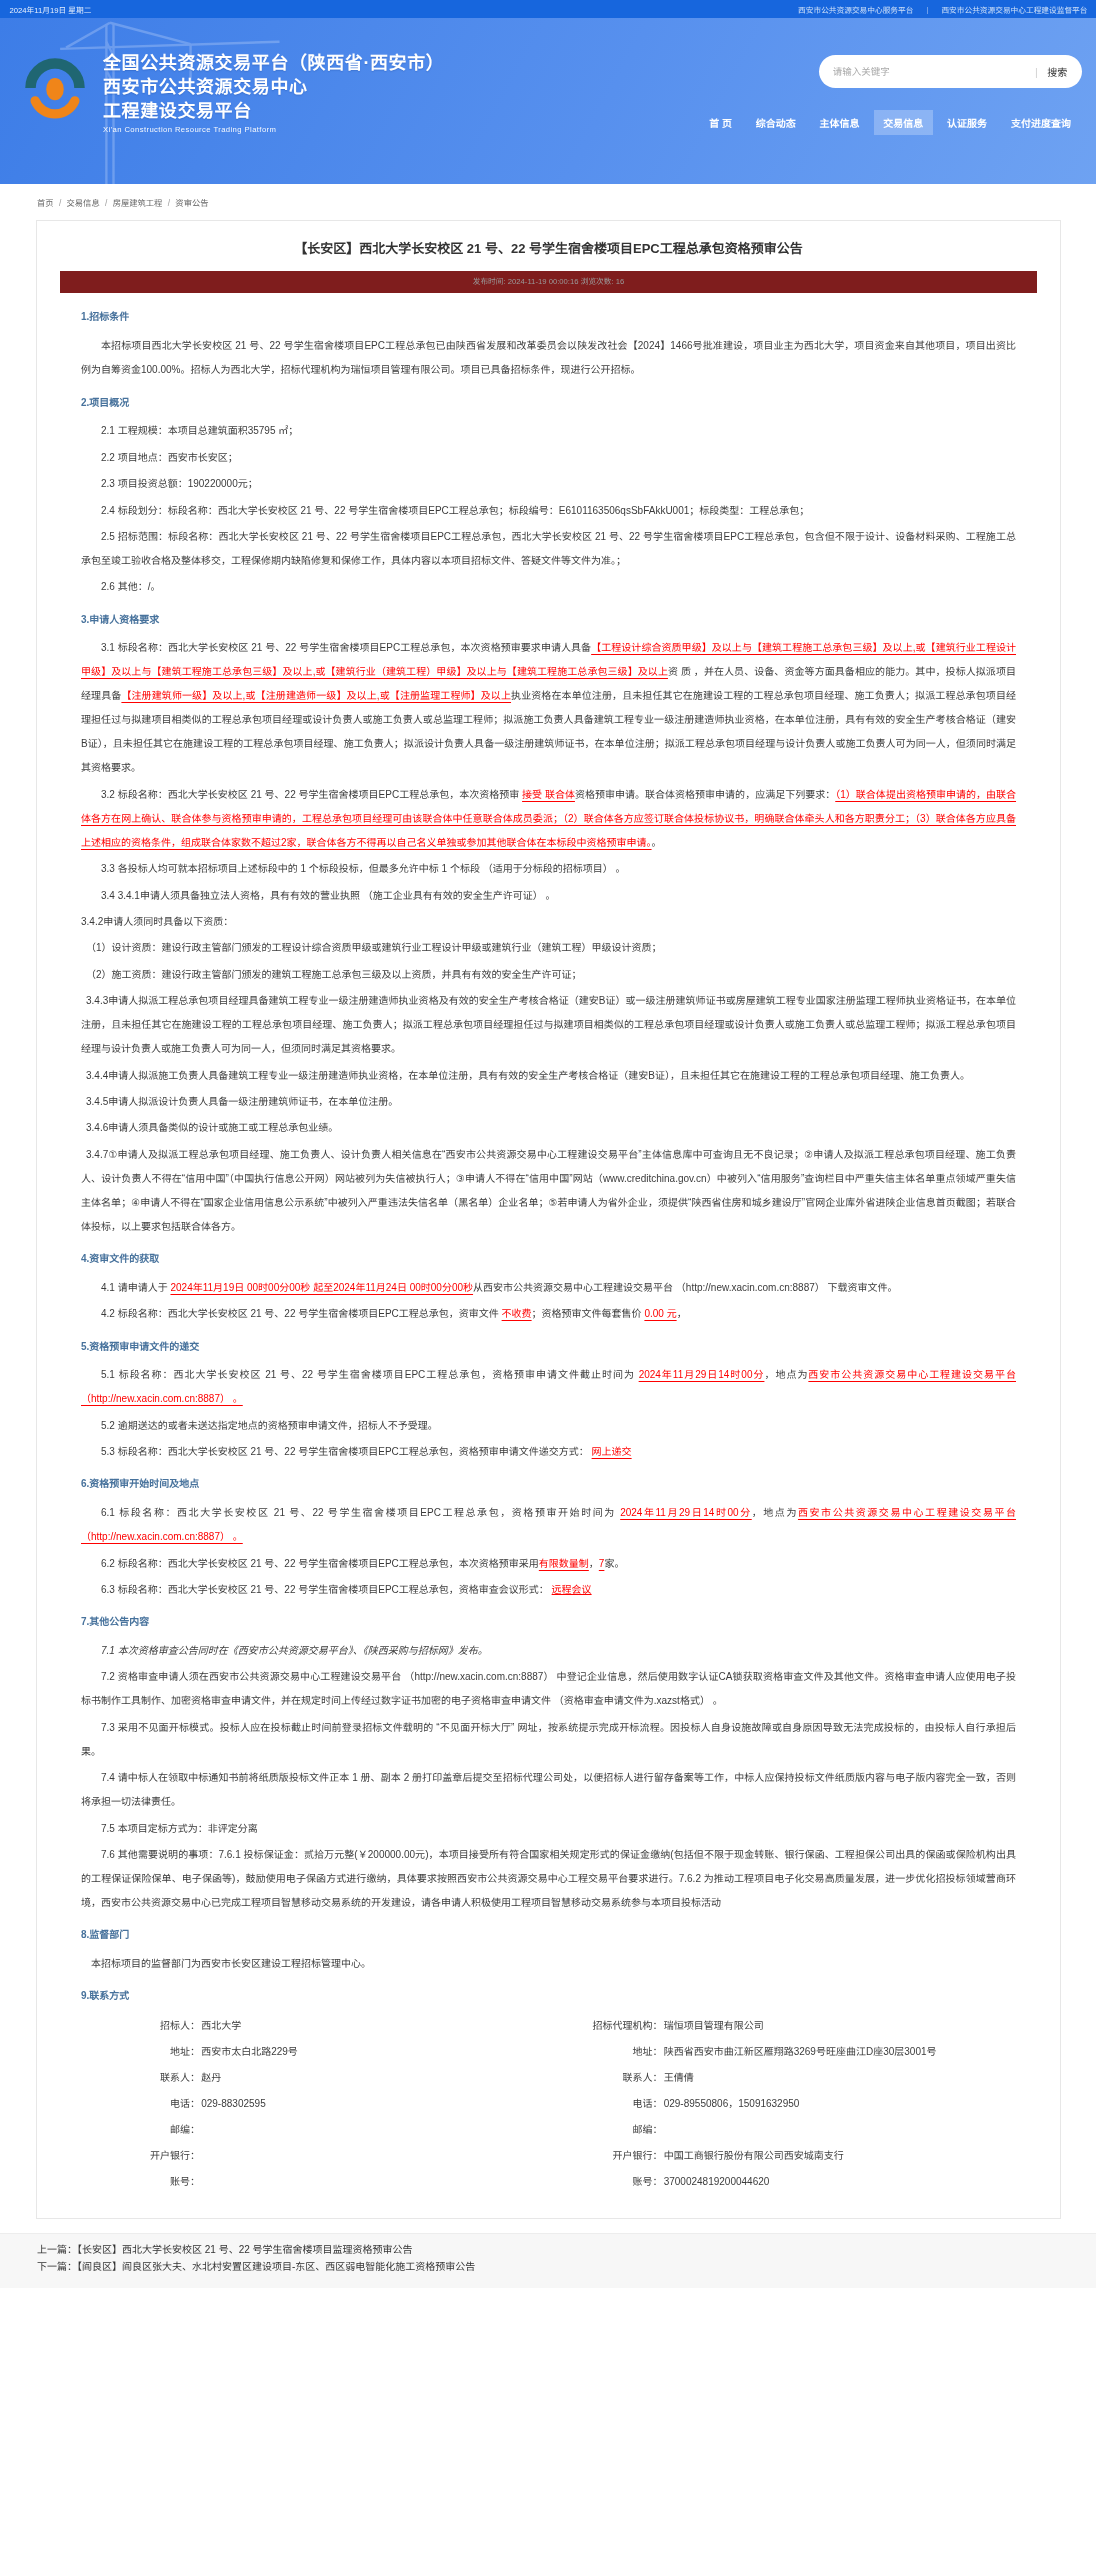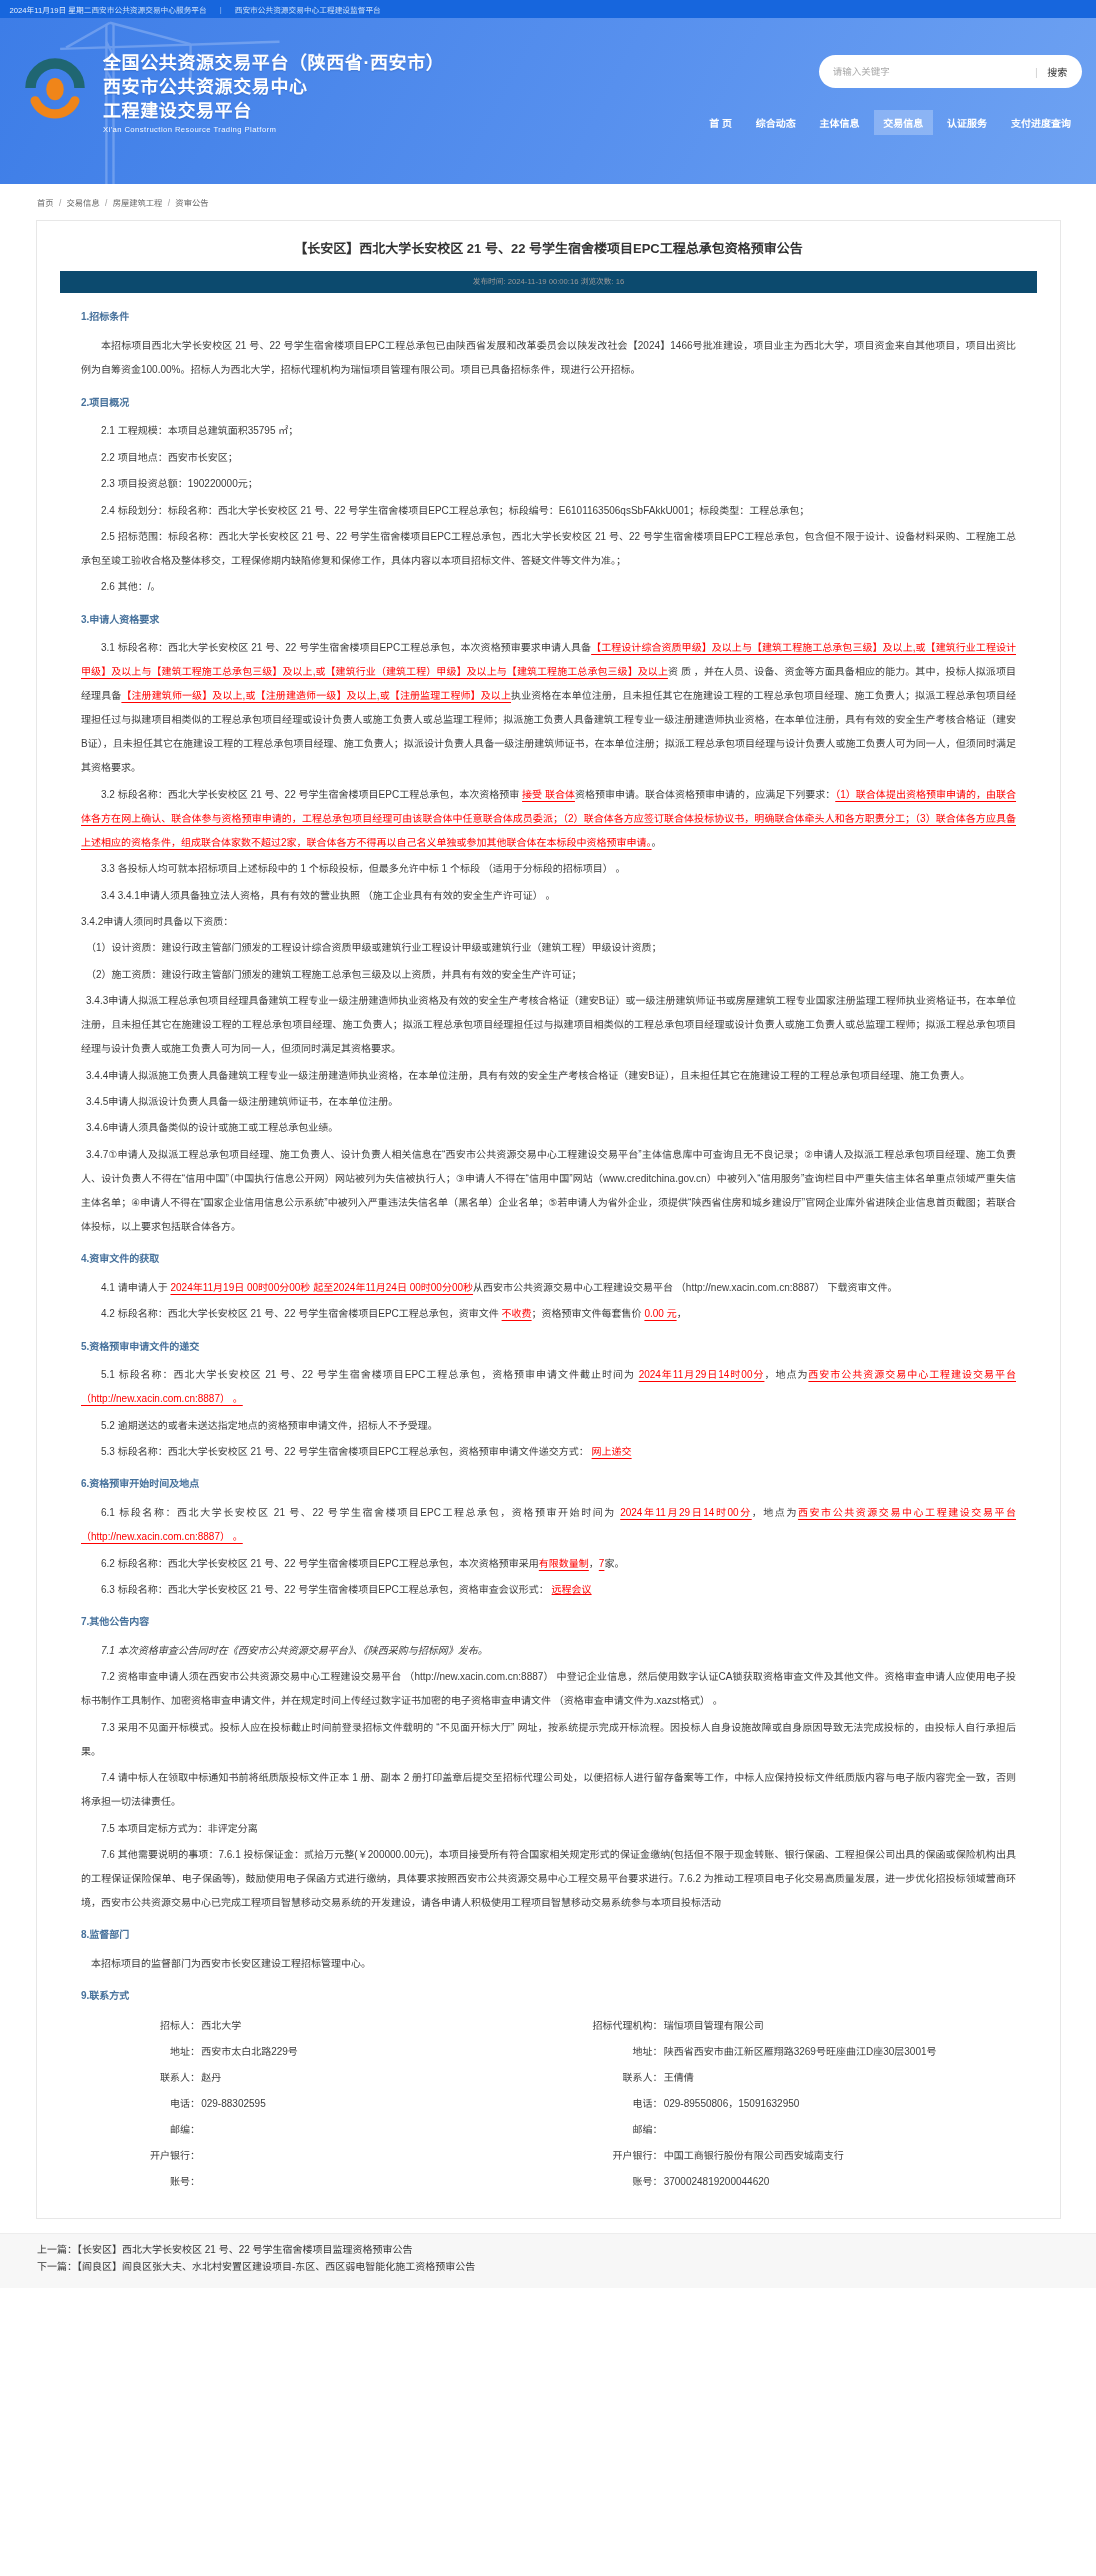--- a/index.html
+++ b/index.html
@@ -1,21 +1,21 @@
 <!DOCTYPE html>
 <html lang="zh-CN" style="font-size:9.5px"><head>
 <meta charset="utf-8">
 <style>
   * { box-sizing: border-box; margin: 0; padding: 0; }
   html,body { background:#fff; }
   body { width:1097px; font-family:"Liberation Sans","DejaVu Sans",sans-serif; color:#3c3c3c; }
   a { text-decoration:none; color:inherit; }
 
   
-  .topbar { height:18px; background:#1766dd; display:flex; align-items:center; padding:0 9.5px; color:#e8f0fd; font-size:7.7px; }
+  .topbar { height:18px; background:#1766dd; display:flex; align-items:center; justify-content:space-between; padding:0 9.5px; color:#e8f0fd; font-size:7.7px; }
   .tb-links { display:flex; align-items:center; color:#cfe0f8; }
   .tb-link { cursor:pointer; }
   .tb-sep { margin:0 13px; color:#9dbdf0; }
 
   
   .header { height:166px; background:linear-gradient(118deg,#3d7de7 0%,#5790ee 55%,#6ea2f2 100%); position:relative; overflow:hidden; }
   .crane { position:absolute; left:42px; top:0; width:309px; height:166px; opacity:.35; }
   .brand { position:absolute; left:20px; top:33px; display:flex; align-items:flex-start; z-index:2; }
   .logo { width:70px; height:74px; }
   .titles { margin-left:13px; color:#fff; }
@@ -31,21 +31,21 @@
   .nav-item.active { background:rgba(255,255,255,.25); }
 
   
   .crumbs { padding:12px 37px 4.8px; font-size:8.3px; color:#666; }
   .bc-sep { margin:0 5.3px; color:#999; }
   .bc-item { cursor:pointer; }
 
   
   .card { margin:7.1px 36px 0; border:0.6px solid #e7e7e7; background:#fff; padding:18px 44px 22.6px; }
   .a-title { font-size:13px; font-weight:bold; color:#333; text-align:center; line-height:19px; }
-  .a-meta { margin:13px -21.4px 0; background:#0c4a6e; color:#9a9a9a; font-size:7.7px; text-align:center; height:22.6px; line-height:22.6px; }
+  .a-meta { margin:13px -21.4px 0; background:#7f1d1d; color:#9a9a9a; font-size:7.7px; text-align:center; height:22.6px; line-height:22.6px; }
   .a-body { margin-top:12px; font-size:10px; line-height:24px; text-align:justify; color:#3b3b3b; }
   .sec-h { color:#47729c; font-size:10px; font-weight:bold; margin:8.3px 0 4.8px; }
   .para { margin:0 0 2.4px; }
   .red { color:#fe0000;text-decoration:underline; }
   .ul { text-decoration:underline; text-underline-offset:3px; }
 
   
   .contact { display:flex; margin-top:4.8px; font-size:10px; }
   .c-col { flex:1; }
   .c-col.left { padding-left:42px; }

